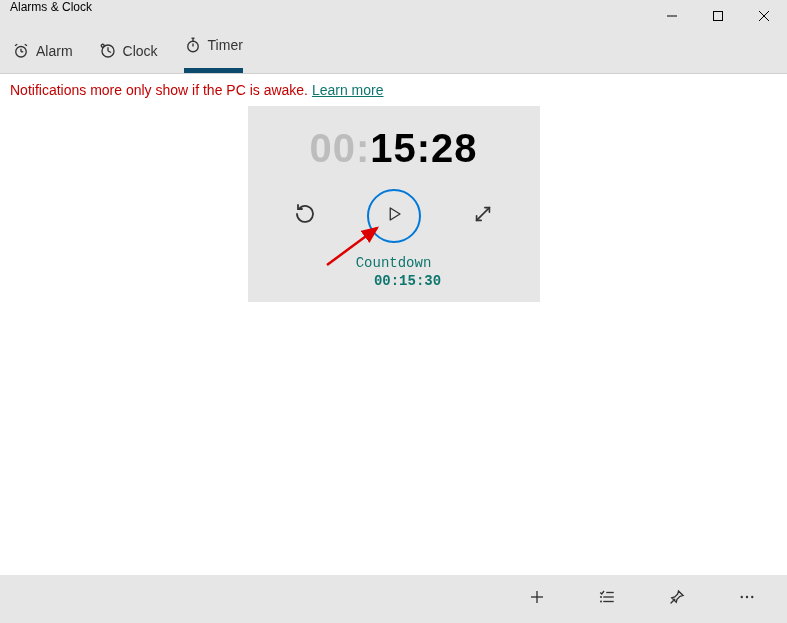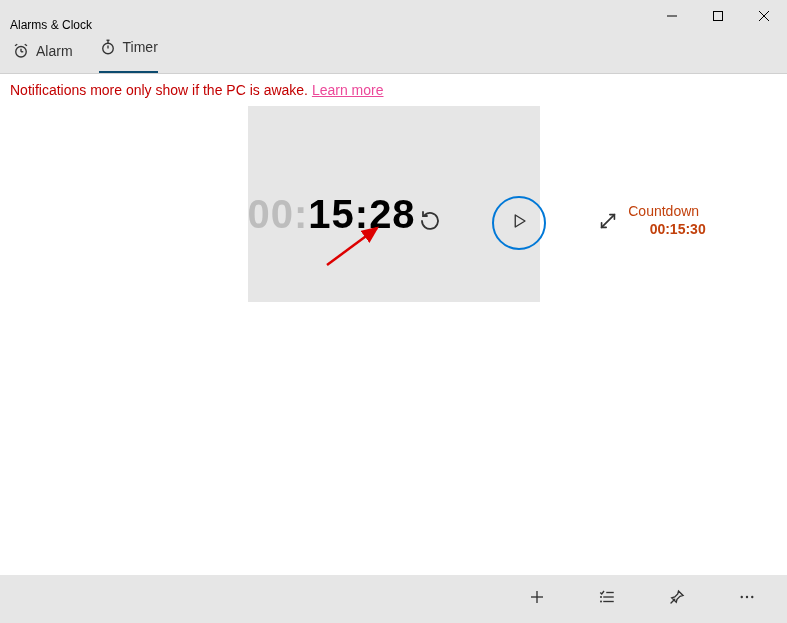--- a/index.html
+++ b/index.html
@@ -8,21 +8,21 @@
     background: #ffffff;
     width: 787px;
     height: 623px;
     overflow: hidden;
     position: relative;
   }
   .titlebar {
     height: 32px;
     background: #e6e6e6;
     display: flex;
-    align-items: flex-end;
+    align-items: flex-start;
     justify-content: space-between;
     padding-left: 10px;
   }
   .titlebar-left {
     font-size: 12px;
     color: #000;
   }
   .titlebar-right {
     display: flex;
   }
@@ -46,46 +46,46 @@
     display: flex;
     align-items: center;
     gap: 6px;
     font-size: 14px;
     color: #333;
     cursor: pointer;
     height: 100%;
     padding-bottom: 4px;
   }
   .tab.active {
-    border-bottom: 2px solid #0c4a6e;
+    border-bottom: 5px solid #0c4a6e;
     padding-bottom: 10px;
   }
   .tab-icon { width: 18px; height: 18px; display:flex; align-items:center; justify-content:center; }
   .notification-bar {
     padding: 8px 10px;
     font-size: 14px;
     color: #c30000;
   }
   .notification-bar a {
-    color: #ec4899;
+    color: #0f766e;
     text-decoration: underline;
     cursor: pointer;
   }
   .main {
     display: flex;
     justify-content: center;
     padding-top: 0;
   }
   .timer-card {
     width: 292px;
     height: 196px;
     background: #e6e6e6;
     position: relative;
     display: flex;
-    flex-direction: row;
+    flex-direction: column;
     align-items: center;
     padding-top: 20px;
   }
   .time-display {
     font-size: 40px;
     font-weight: 700;
     letter-spacing: 1px;
     color: #000;
   }
   .time-dim { color: #bdbdbd; }
@@ -108,21 +108,22 @@
     border: 2px solid #0078d7;
     display: flex;
     align-items: center;
     justify-content: center;
     cursor: pointer;
   }
   .timer-meta {
     margin-top: 12px;
     text-align: center;
     font-size: 14px;
-    color: #c2410c;
+    color: #0f766e;
+    font-family: Liberation Mono, monospace;
   }
   .timer-meta .subtime {
     font-weight: 700;
     margin-top: 2px;
     margin-left: 28px;
   }
   .arrow {
     position: absolute;
     left: 322px;
     top: 220px;
@@ -180,20 +181,31 @@
     <span class="tab-icon">
       <svg width="18" height="18" viewBox="0 0 24 24" fill="none" stroke="#333" stroke-width="1.8">
         <circle cx="12" cy="13" r="7"></circle>
           <line x1="12" y1="13" x2="12" y2="9"></line>
           <line x1="12" y1="13" x2="15" y2="13"></line>
         <line x1="4" y1="5" x2="7" y2="3"></line>
           <line x1="20" y1="5" x2="17" y2="3"></line>
       </svg>
     </span>
     <span>Alarm</span>
+  </div>
+  <div class="tab">
+    <span class="tab-icon">
+      <svg width="18" height="18" viewBox="0 0 24 24" fill="none" stroke="#333" stroke-width="1.8">
+        <circle cx="12" cy="12" r="8"></circle>
+          <line x1="12" y1="12" x2="12" y2="7"></line>
+          <line x1="12" y1="12" x2="16" y2="14"></line>
+        <circle cx="5" cy="5" r="2"></circle>
+      </svg>
+    </span>
+    <span>Clock</span>
   </div>
   <div class="tab active">
     <span class="tab-icon">
       <svg width="18" height="18" viewBox="0 0 24 24" fill="none" stroke="#333" stroke-width="1.8">
         <circle cx="12" cy="14" r="7"></circle>
           <line x1="12" y1="14" x2="12" y2="10"></line>
         <line x1="10" y1="3" x2="14" y2="3"></line>
           <line x1="12" y1="3" x2="12" y2="7"></line>
       </svg>
     </span>

